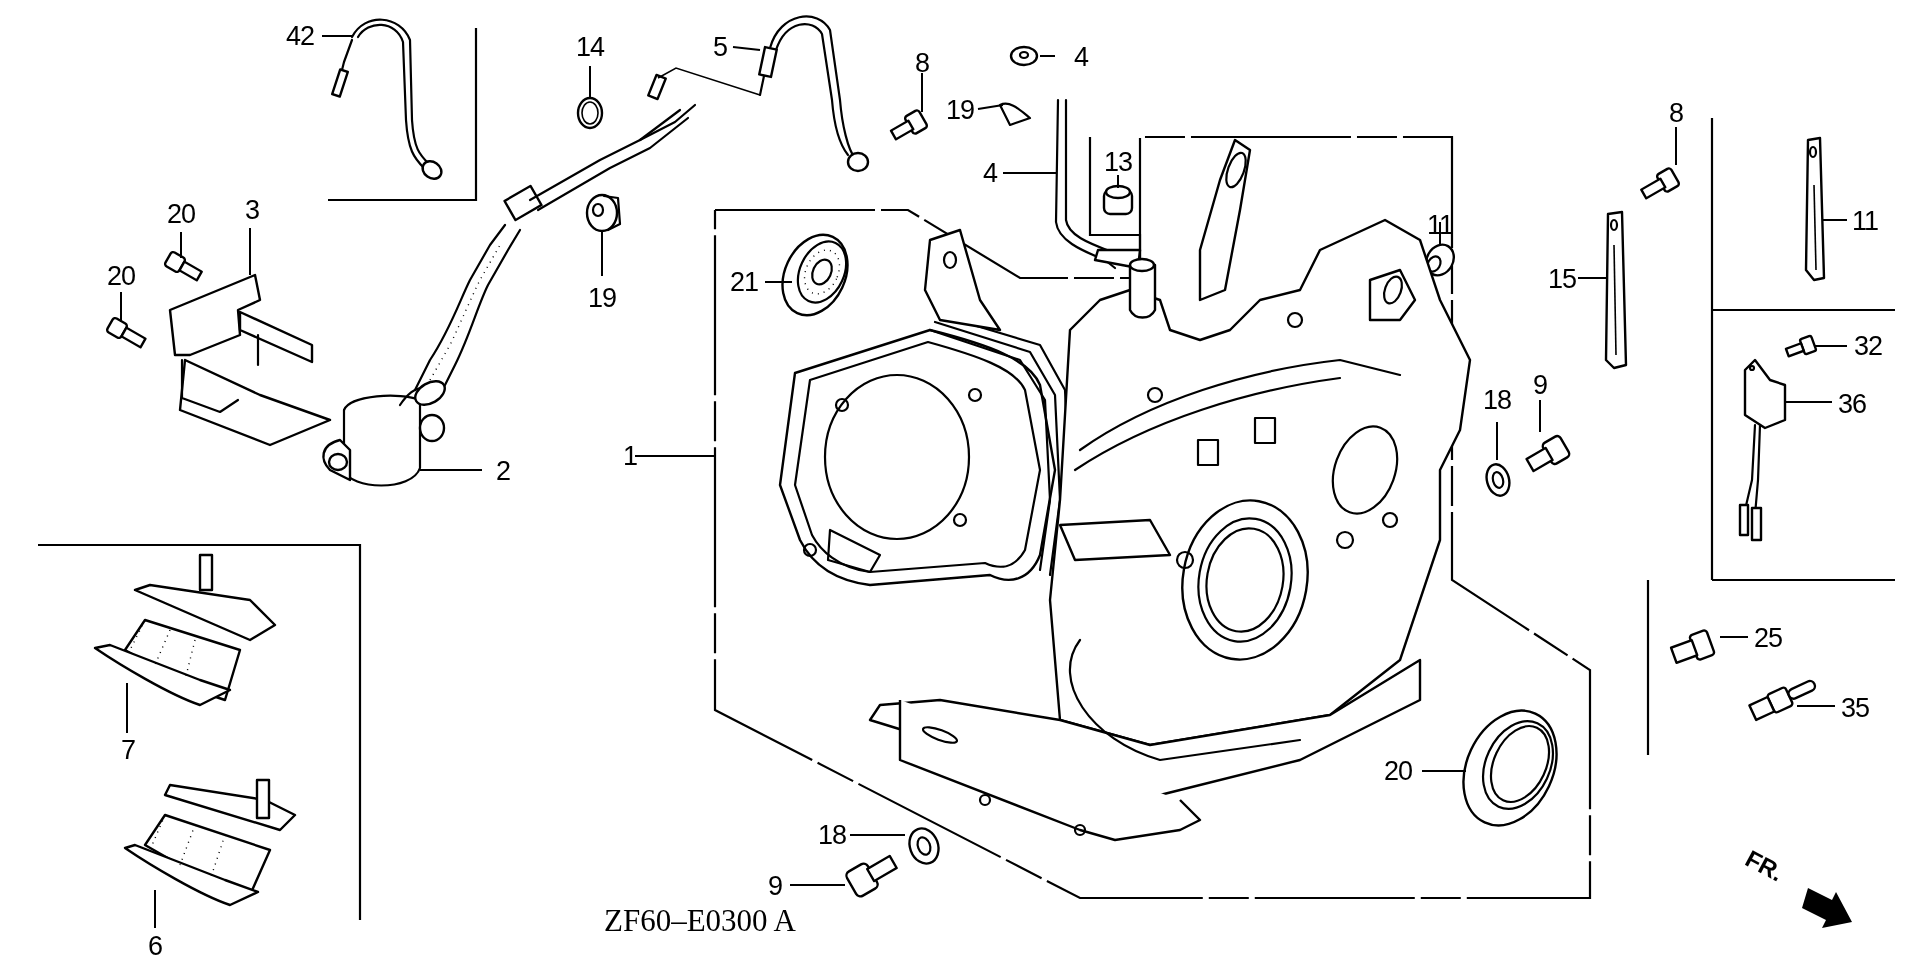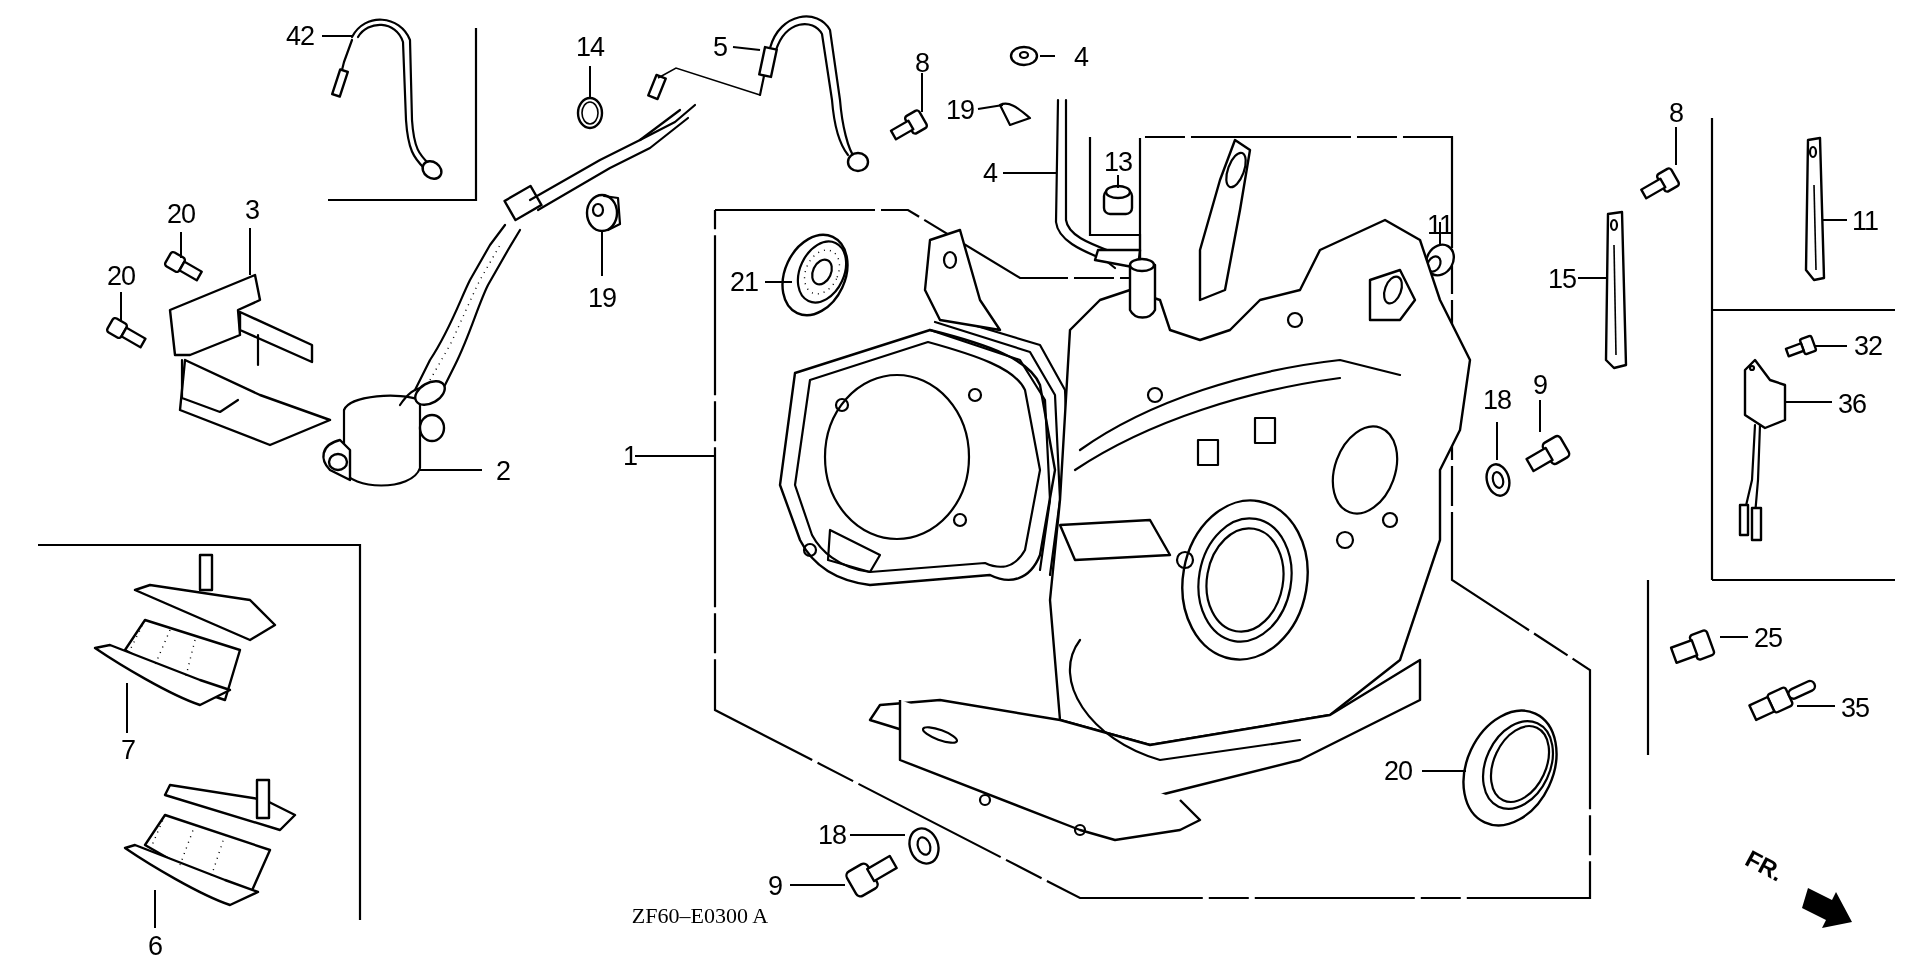--- a/index.html
+++ b/index.html
@@ -10,21 +10,21 @@
   .ln { stroke: #000; stroke-width: 2.2; fill: none; stroke-linecap: round; stroke-linejoin: round; }
   .lnf { stroke: #000; stroke-width: 2.4; fill: #fff; stroke-linejoin: round; }
   .thin { stroke: #000; stroke-width: 1.6; fill: none; }
   .leader { stroke: #000; stroke-width: 2; fill: none; }
   .frame { stroke: #000; stroke-width: 2.2; fill: none; }
   .dots { stroke: #000; stroke-width: 1.4; fill: none; stroke-dasharray: 1 5; }
   .lbl { position: absolute; font-family: "Liberation Sans", sans-serif; font-size: 27px;
          color: #000; line-height: 1; transform: translate(-50%, -50%); white-space: nowrap;
          font-stretch: condensed; letter-spacing: -1px; }
   .code { position: absolute; left: 500px; top: 903px; width: 400px; text-align: center;
-          font-family: "Liberation Serif", serif; font-size: 22px; color: #000; }
+          font-family: "Liberation Serif", serif; font-size: 31px; color: #000; }
   .fr { position: absolute; left: 1745px; top: 852px; font-family: "Liberation Sans", sans-serif;
         font-weight: bold; font-size: 24px; transform: rotate(28deg); color:#000; }
 </style>
 </head>
 <body>
 
 <div id="stage">
 <svg width="1920" height="959" viewBox="0 0 1920 959">
 
   <g>

